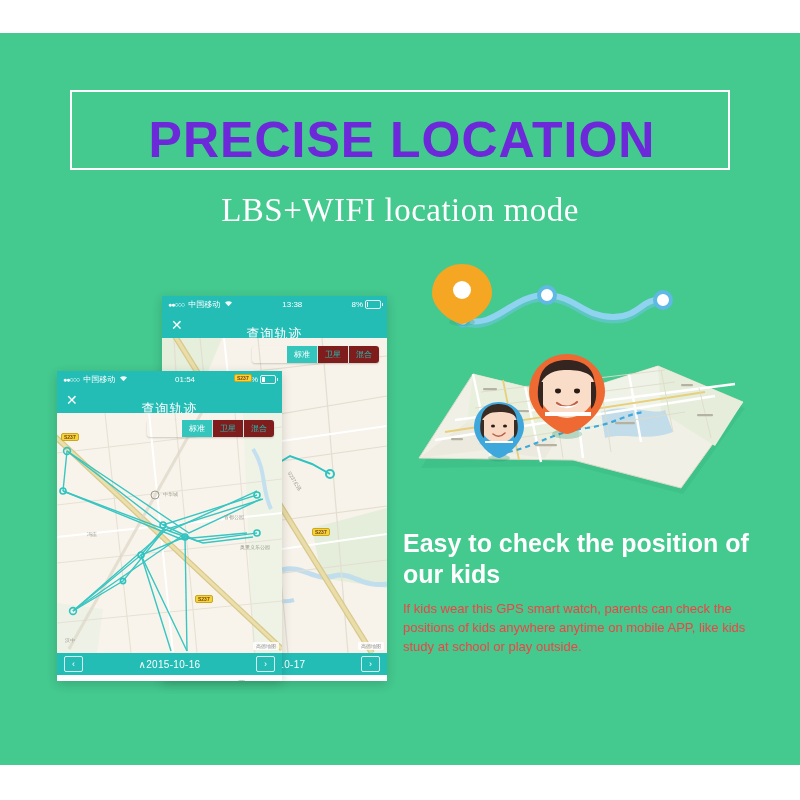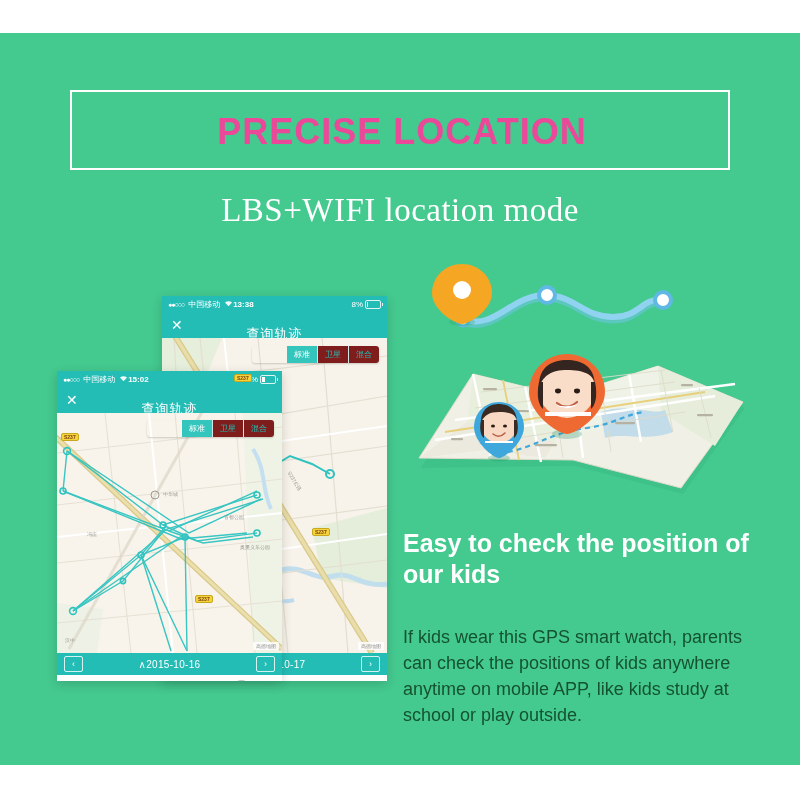--- a/index.html
+++ b/index.html
@@ -2,31 +2,31 @@
 <html><head>
 <meta charset="utf-8">
 <style>
   html,body{margin:0;padding:0;background:#ffffff;}
   body{width:800px;height:800px;font-family:"Liberation Sans",sans-serif;overflow:hidden;}
   .page{position:relative;width:800px;height:800px;background:#ffffff;}
   .greenbg{position:absolute;left:0;top:33px;width:800px;height:732px;background:#44c98f;}
 
   
   .title-box{position:absolute;left:70px;top:90px;width:660px;height:80px;border:2px solid #ffffff;box-sizing:border-box;}
-  .title-text{position:absolute;left:0;top:0;width:660px;height:80px;display:flex;align-items:center;justify-content:center;
-    color:#ec4899;font-size:36px;font-weight:bold;letter-spacing:1px;line-height:1;}
+  .title-text{position:absolute;left:0;top:8px;width:660px;height:80px;display:flex;align-items:center;justify-content:center;
+    color:#6d28d9;font-size:50px;font-weight:bold;letter-spacing:1px;line-height:1;}
   .subtitle{position:absolute;left:0;top:192px;width:800px;text-align:center;color:#ffffff;font-size:33px;font-weight:300;letter-spacing:.5px;font-family:Liberation Serif, serif;}
 
   
   .phone{position:absolute;background:#ffffff;box-shadow:0 3px 10px rgba(0,0,0,.16);overflow:hidden;}
   .phone .statusbar{height:16px;background:#24bdb6;color:#ffffff;font-size:8px;display:flex;align-items:center;padding:0 6px;}
   .phone .sb-dots{letter-spacing:-1px;font-size:7px;}
   .phone .sb-carrier{margin-left:4px;}
   .phone .sb-wifi{margin-left:4px;font-size:7px;}
-  .phone .sb-time{flex:1;font-weight:bold;}
+  .phone .sb-time{flex:1;text-align:center;font-weight:normal;}
   .phone .sb-batt{display:flex;align-items:center;gap:2px;}
   .batt-shell{width:14px;height:7px;border:1px solid rgba(255,255,255,.85);border-radius:2px;position:relative;}
   .batt-shell::after{content:"";position:absolute;right:-3px;top:2px;width:1.5px;height:3px;background:rgba(255,255,255,.85);}
   .batt-fill{position:absolute;left:1px;top:1px;bottom:1px;background:#ffffff;}
 
   .phone .navbar{height:26px;background:#24bdb6;color:#fff;display:flex;align-items:center;position:relative;}
   .phone .navbar .close{position:absolute;left:9px;font-size:14px;line-height:1;font-weight:300;}
   .phone .navbar .navtitle{width:100%;text-align:center;font-size:13px;letter-spacing:1px;margin-top:17px;}
 
   .mapwrap{position:relative;overflow:hidden;background:#f6f2e8;}
@@ -42,21 +42,21 @@
   .sliderbar{height:27px;background:#fff;position:relative;}
   .sknob{position:absolute;top:5px;width:17px;height:17px;border-radius:50%;background:#fff;border:1px solid #bdbdbd;box-shadow:0 1px 2px rgba(0,0,0,.18);}
 
   .attrib{position:absolute;right:3px;bottom:3px;background:rgba(255,255,255,.82);color:#8d8d8d;font-size:5px;padding:1px 3px;border-radius:1px;z-index:5;}
   .plabel{position:absolute;color:#9a9a8f;font-size:5px;z-index:4;}
 
   .shield{position:absolute;background:#f5d33c;border:1px solid #c9a81e;border-radius:2px;color:#7a3f10;font-size:5px;font-weight:bold;padding:0 2px;z-index:5;}
 
   
   .lead{position:absolute;left:403px;top:528px;width:380px;color:#ffffff;font-size:25px;font-weight:bold;line-height:1.22;}
-  .para{position:absolute;left:403px;top:624px;width:352px;color:#14532d;font-size:18px;line-height:1.45;}
+  .para{position:absolute;left:403px;top:600px;width:352px;color:#ef4444;font-size:13px;line-height:1.45;}
 
   
   .illus{position:absolute;left:415px;top:262px;width:370px;height:260px;}
 </style>
 </head>
 <body>
 
 <div class="page">
   <div class="greenbg"></div>
 
@@ -163,21 +163,21 @@
 
   <div class="phone" style="left:57px;top:371px;width:225px;height:310px;">
     <div class="statusbar">
       <span class="sb-dots">●●○○○</span>
       <span class="sb-carrier">中国移动</span>
       <span class="sb-wifi">
         <svg width="9" height="7" viewBox="0 0 9 7">
             <path d="M4.5 6.2 L1 2.6 A5 5 0 0 1 8 2.6 Z" fill="#ffffff" opacity=".92"></path>
           </svg>
       </span>
-      <span class="sb-time">15:02</span>
+      <span class="sb-time">01:54</span>
       <span class="sb-batt">
         <span>22%</span>
         <span class="batt-shell">
             <span class="batt-fill" style="width:3px"></span>
           </span>
       </span>
     </div>
     <div class="navbar">
       <span class="close">✕</span>
       <span class="navtitle">查询轨迹</span>

